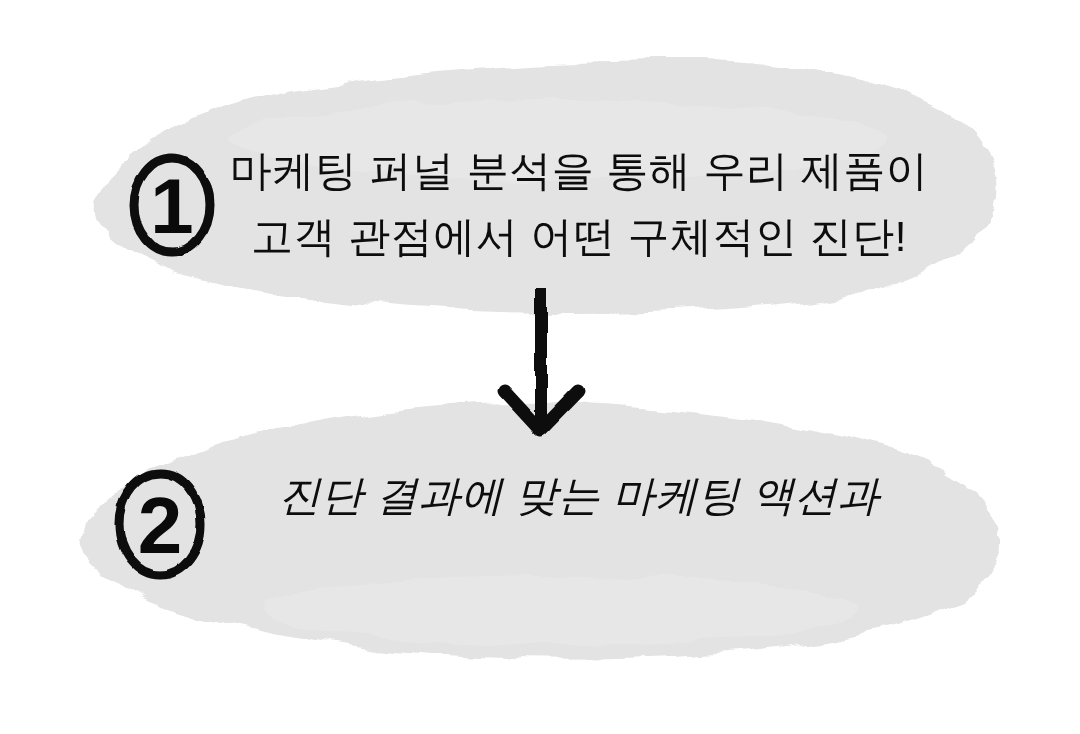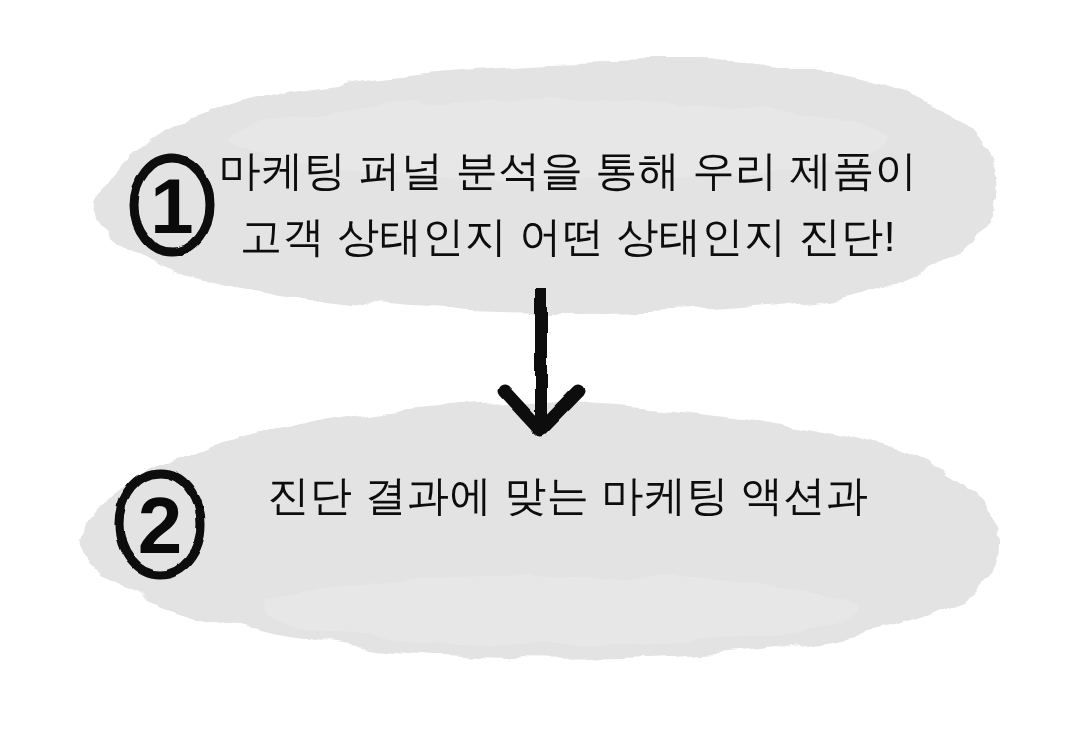--- a/index.html
+++ b/index.html
@@ -16,39 +16,40 @@
     font-family: "Liberation Sans", "DejaVu Sans", sans-serif;
   }
   .art {
     position: absolute;
     inset: 0;
     width: 1080px;
     height: 734px;
   }
   .step-text {
     position: absolute;
-    left: 218px;
+    left: 229px;
     width: 700px;
     text-align: center;
     color: #0d0d0d;
     font-size: 42px;
     font-weight: 400;
     letter-spacing: 0.5px;
   }
   .step-text .line {
     display: block;
     white-space: nowrap;
   }
   #step1-text {
     top: 138px;
     line-height: 66px;
   }
   #step2-text {
     top: 464px;
     line-height: 64px;
+    font-style: italic;
   }
   .badge-digit {
     font-family: "Liberation Sans", "DejaVu Sans", sans-serif;
     font-weight: bold;
   }
 </style>
 </head>
 <body>
 
 <div class="canvas">
@@ -103,20 +104,20 @@
     </g>
 
     <g>
       <ellipse cx="160" cy="524" rx="41" ry="51" fill="none" stroke="#0a0a0a" stroke-width="9" filter="url(#roughInk)"></ellipse>
       <text class="badge-digit" x="160" y="553" font-size="80" text-anchor="middle" fill="#0a0a0a">2</text>
     </g>
   </svg>
 
   <div class="step-text" id="step1-text">
     <span class="line">마케팅 퍼널 분석을 통해 우리 제품이</span>
-    <span class="line">고객 상태인지 어떤 상태인지 진단!</span>
+    <span class="line">고객 관점에서 어떤 구체적인 진단!</span>
   </div>
 
   <div class="step-text" id="step2-text">
     <span class="line">진단 결과에 맞는 마케팅 액션과</span>
   </div>
 
 </div>
 
 </body></html>

